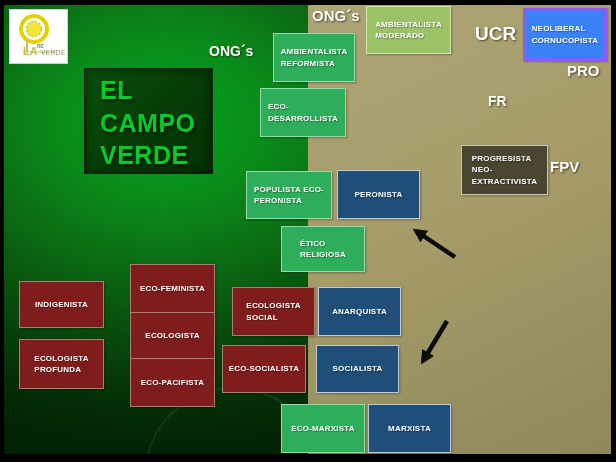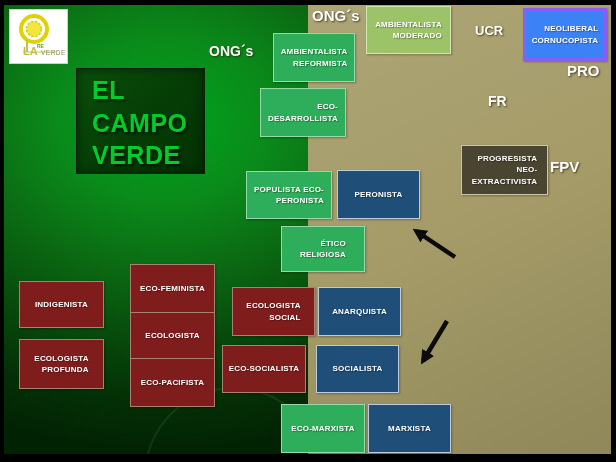--- a/index.html
+++ b/index.html
@@ -19,33 +19,33 @@
   }
   .ring{
     position:absolute;left:140px;top:382px;width:175px;height:175px;border-radius:50%;
     border:2px solid rgba(150,230,150,0.10);
   }
   .logo{
     position:absolute;left:5px;top:4px;width:57px;height:53px;background:#ffffff;
     border:1px solid #cfcfcf;
   }
   .title-box{
-    position:absolute;left:72px;top:63px;width:127px;height:104px;
+    position:absolute;left:80px;top:63px;width:127px;height:104px;
     background:linear-gradient(135deg,#0a4f0a 0%,#053c05 55%,#033103 100%);
     border:1px solid rgba(0,0,0,0.45);
     box-shadow:inset 0 0 10px rgba(0,0,0,0.5);
   }
   .title-box span{
     display:block;white-space:pre-line;color:#00cc2a;font-weight:bold;
     font-size:25px;line-height:1.3;padding:5px 0 0 15px;letter-spacing:0.5px;
     text-shadow:2px 2px 3px rgba(0,0,0,0.65);
   }
   .box{
     position:absolute;display:flex;align-items:center;justify-content:center;
-    text-align:right;color:#ffffff;font-weight:bold;font-size:8px;
+    text-align:left;color:#ffffff;font-weight:bold;font-size:8px;
     line-height:1.4;letter-spacing:0.2px;
     box-shadow:1px 1px 2px rgba(0,0,0,0.30);
   }
   .box span{white-space:pre-line;padding:1px 2px;text-shadow:1px 1px 1px rgba(0,0,0,0.35);}
   .bright{background:#2eae5b;border:1px solid rgba(235,255,240,0.55);}
   .mid{background:#7f1d1d;border:1px solid rgba(220,250,225,0.45);}
   .blue{background:#1f4e79;border:1px solid #bdccdc;}
   .lightgreen{background:#9dc368;border:1px solid #d6e6b0;}
   .black{background:#3b82f6;border:3px solid #8b5cf6;}
   .olive{background:#4a4530;border:1px solid #c9c5af;}
@@ -78,21 +78,21 @@
     </div>
 
     <div class="title-box">
       <span>EL
 CAMPO
 VERDE</span>
     </div>
 
     <div class="bg-label" style="left:205px;top:38px;font-size:14px">ONG´s</div>
     <div class="bg-label" style="left:308px;top:2px;font-size:15px">ONG´s</div>
-    <div class="bg-label" style="left:471px;top:18px;font-size:13px">UCR</div>
+    <div class="bg-label" style="left:471px;top:18px;font-size:19px">UCR</div>
     <div class="bg-label" style="left:563px;top:57px;font-size:15px">PRO</div>
     <div class="bg-label" style="left:484px;top:88px;font-size:14px">FR</div>
     <div class="bg-label" style="left:546px;top:153px;font-size:15px">FPV</div>
     <div class="bg-label" style="left:416px;top:396px;font-size:13px">FIT</div>
 
     <div class="box bright" style="left:269px;top:28px;width:80px;height:47px">
         <span>AMBIENTALISTA
 REFORMISTA</span>
       </div>
     <div class="box lightgreen" style="left:362px;top:1px;width:83px;height:46px">

